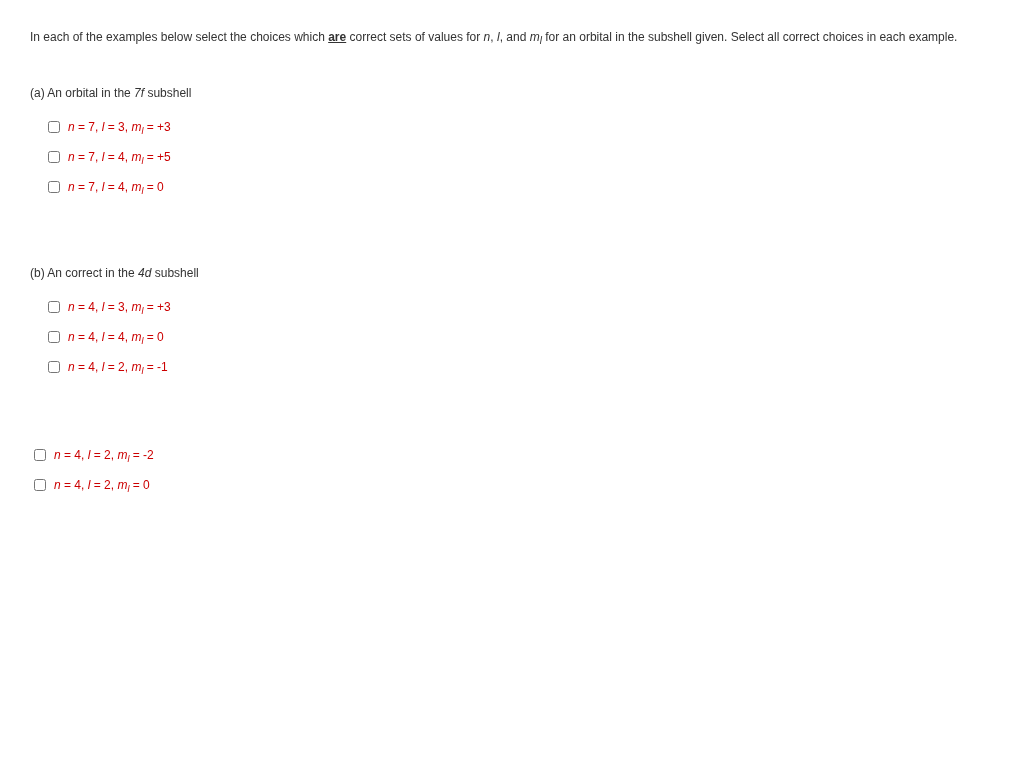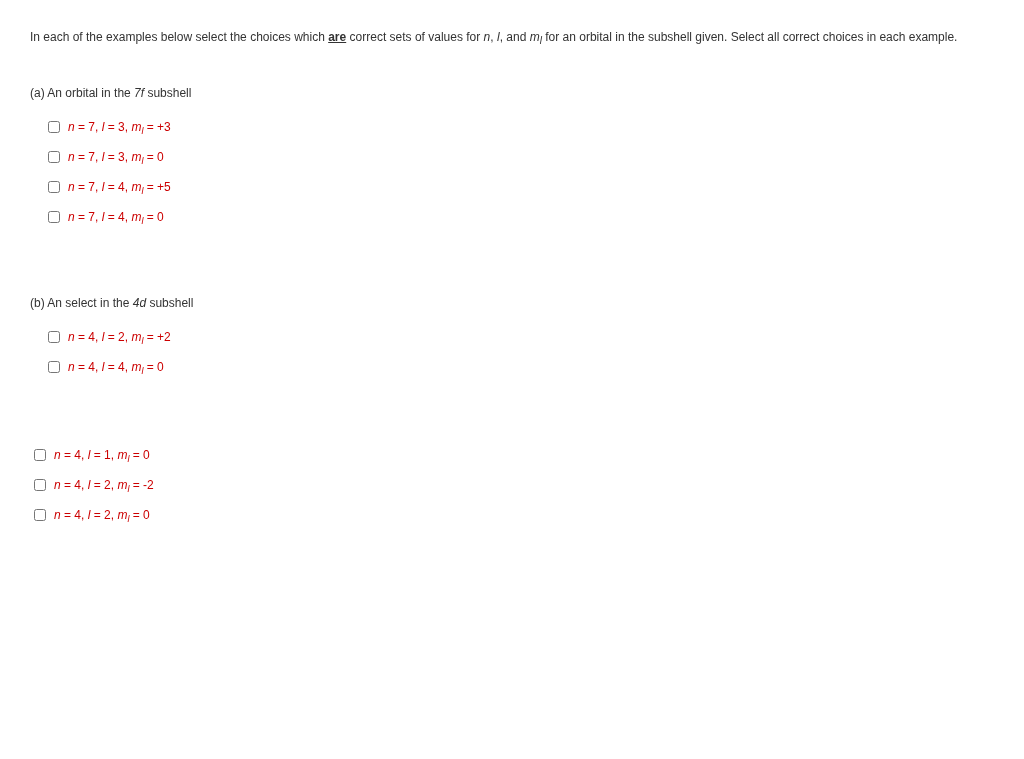--- a/index.html
+++ b/index.html
@@ -70,51 +70,47 @@
 <div id="sections-container">
     <div class="section">
       <div class="section-title"><span>(a) An orbital in the </span><span class="italic">7f</span><span> subshell</span></div>
       <div class="choices">
         <div class="choice">
           <input type="checkbox" style="">
           <span class="choice-label"><span class="ital">n</span> = 7, <span class="ital">l</span> = 3, <span class="ital">m</span><span class="sub">l</span> = +3</span>
         </div>
         <div class="choice">
           <input type="checkbox" style="">
-          <span class="choice-label"><span class="ital">n</span> = 7, <span class="ital">l</span> = 3, <span class="ital">m</span><span class="sub">l</span> = 0</span>
-        </div>
-        <div class="choice">
-          <input type="checkbox" style="">
           <span class="choice-label"><span class="ital">n</span> = 7, <span class="ital">l</span> = 4, <span class="ital">m</span><span class="sub">l</span> = +5</span>
         </div>
         <div class="choice">
           <input type="checkbox" style="">
           <span class="choice-label"><span class="ital">n</span> = 7, <span class="ital">l</span> = 4, <span class="ital">m</span><span class="sub">l</span> = 0</span>
         </div>
       </div>
     </div>
     <div class="section">
-      <div class="section-title"><span>(b) An select in the </span><span class="italic">4d</span><span> subshell</span></div>
+      <div class="section-title"><span>(b) An correct in the </span><span class="italic">4d</span><span> subshell</span></div>
       <div class="choices">
         <div class="choice">
           <input type="checkbox" style="">
-          <span class="choice-label"><span class="ital">n</span> = 4, <span class="ital">l</span> = 2, <span class="ital">m</span><span class="sub">l</span> = +2</span>
+          <span class="choice-label"><span class="ital">n</span> = 4, <span class="ital">l</span> = 3, <span class="ital">m</span><span class="sub">l</span> = +3</span>
         </div>
         <div class="choice">
           <input type="checkbox" style="">
           <span class="choice-label"><span class="ital">n</span> = 4, <span class="ital">l</span> = 4, <span class="ital">m</span><span class="sub">l</span> = 0</span>
         </div>
+        <div class="choice">
+          <input type="checkbox" style="">
+          <span class="choice-label"><span class="ital">n</span> = 4, <span class="ital">l</span> = 2, <span class="ital">m</span><span class="sub">l</span> = -1</span>
+        </div>
       </div>
     </div>
     <div class="section">
       <div class="choices no-indent">
-        <div class="choice">
-          <input type="checkbox" style="">
-          <span class="choice-label"><span class="ital">n</span> = 4, <span class="ital">l</span> = 1, <span class="ital">m</span><span class="sub">l</span> = 0</span>
-        </div>
         <div class="choice">
           <input type="checkbox" style="">
           <span class="choice-label"><span class="ital">n</span> = 4, <span class="ital">l</span> = 2, <span class="ital">m</span><span class="sub">l</span> = -2</span>
         </div>
         <div class="choice">
           <input type="checkbox" style="">
           <span class="choice-label"><span class="ital">n</span> = 4, <span class="ital">l</span> = 2, <span class="ital">m</span><span class="sub">l</span> = 0</span>
         </div>
       </div>
     </div>

